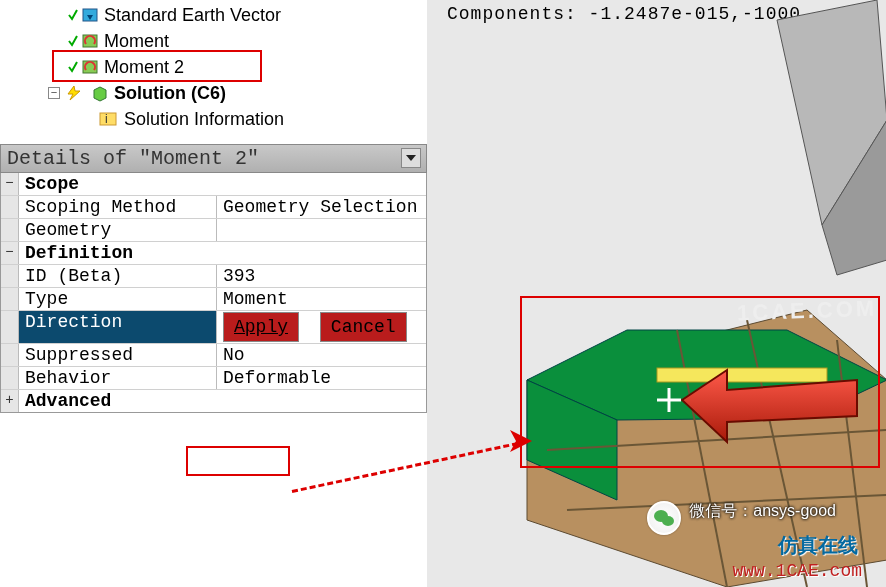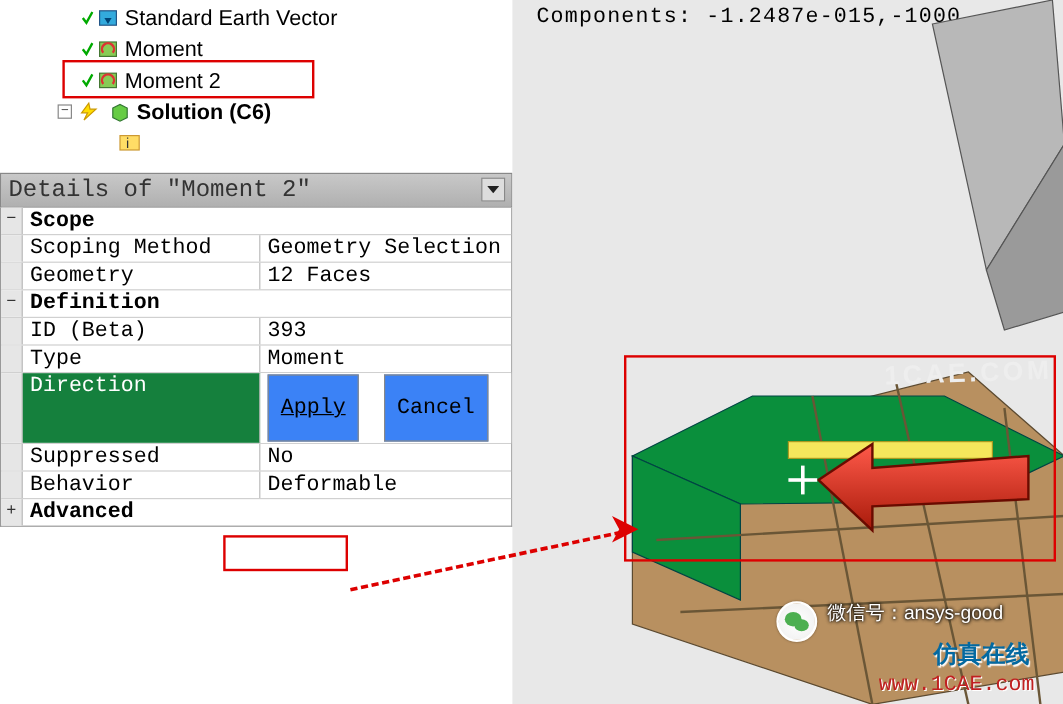--- a/index.html
+++ b/index.html
@@ -25,23 +25,23 @@
 
   .details-grid { font-family: "Courier New", monospace; font-size: 18px; border: 1px solid #999; border-top: none; }
   .grid-row { display: flex; border-top: 1px solid #d0d0d0; }
   .grid-row:first-child { border-top: none; }
   .col-exp { width: 18px; background: #e6e6e6; border-right: 1px solid #bbb; text-align: center; font-size: 14px; color: #333; padding-top: 2px; cursor: pointer; }
   .col-exp-empty { width: 18px; background: #e6e6e6; border-right: 1px solid #bbb; }
   .col-label { width: 198px; border-right: 1px solid #bbb; padding: 1px 6px; }
   .col-value { flex: 1; padding: 1px 6px; }
   .col-full { flex: 1; padding: 1px 6px; }
   .hdr .col-full, .hdr .col-label { font-weight: bold; }
-  .row-sel .col-label { background: #15803d; color: #fff; }
+  .row-sel .col-label { background: #0c4a6e; color: #fff; }
   .row-sel .col-value { background: #fff; }
-  .btn-sm { display: inline-block; border: 1px solid #888; background: #3b82f6; padding: 17px 10px; margin-right: 10px; cursor: pointer; text-decoration: underline; }
+  .btn-sm { display: inline-block; border: 1px solid #888; background: #b91c1c; padding: 4px 10px; margin-right: 10px; cursor: pointer; text-decoration: underline; }
   .chk { display: inline-block; width: 14px; height: 14px; border: 1px solid #666; margin-right: 4px; vertical-align: middle; background: #fff; }
 
   
   .comp-text { position: absolute; left: 20px; top: 4px; font-family: "Courier New", monospace; font-size: 18px; letter-spacing: 1px; color: #000; }
   .view3d { position: absolute; inset: 0; }
 
   
   .sel-box-r { position: absolute; border: 2px solid #d00; }
 
   
@@ -99,20 +99,21 @@
       <svg width="20" height="18">
           <polygon points="4,6 10,3 16,6 16,14 10,17 4,14" fill="#6c4" stroke="#373"></polygon>
         </svg>
       <span class="lbl bold">Solution (C6)</span>
     </div>
     <div class="tree-row" style="padding-left:90px">
       <svg width="22" height="18">
           <rect x="2" y="3" width="16" height="12" fill="#fd6" stroke="#c93"></rect>
           <text x="7" y="13" font-size="12" fill="#333">i</text>
         </svg>
+      <span class="lbl">Solution Information</span>
     </div>
   </div>
   <div class="dropdown-btn">
     <svg width="10" height="6">
         <polygon points="0,0 10,0 5,6" fill="#222"></polygon>
       </svg>
   </div>
   <div class="sel-box" style="left:52px; top:50px; width:210px; height:32px"></div>
 
   <div style="margin-top:10px">
@@ -126,21 +127,20 @@
         <div class="col-full">Scope</div>
       </div>
       <div class="grid-row">
         <div class="col-exp-empty"></div>
         <div class="col-label">Scoping Method</div>
         <div class="col-value">Geometry Selection</div>
       </div>
       <div class="grid-row">
         <div class="col-exp-empty"></div>
         <div class="col-label">Geometry</div>
-        <div class="col-value">12 Faces</div>
       </div>
       <div class="grid-row hdr">
         <div class="col-exp">−</div>
         <div class="col-full">Definition</div>
       </div>
       <div class="grid-row">
         <div class="col-exp-empty"></div>
         <div class="col-label">ID (Beta)</div>
         <div class="col-value">393</div>
       </div>

